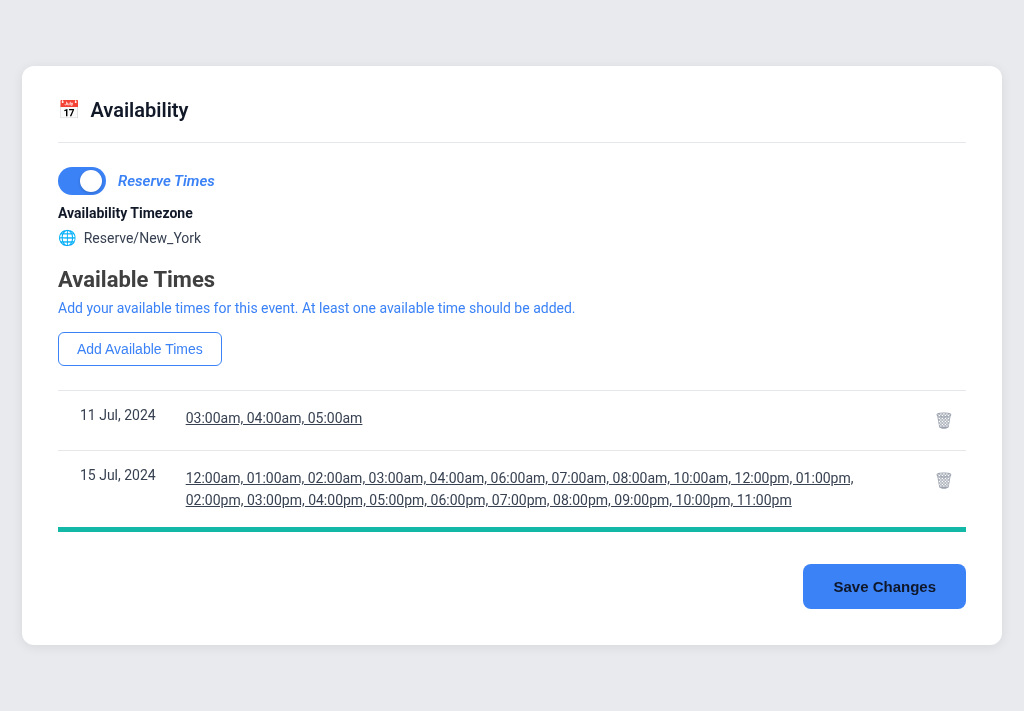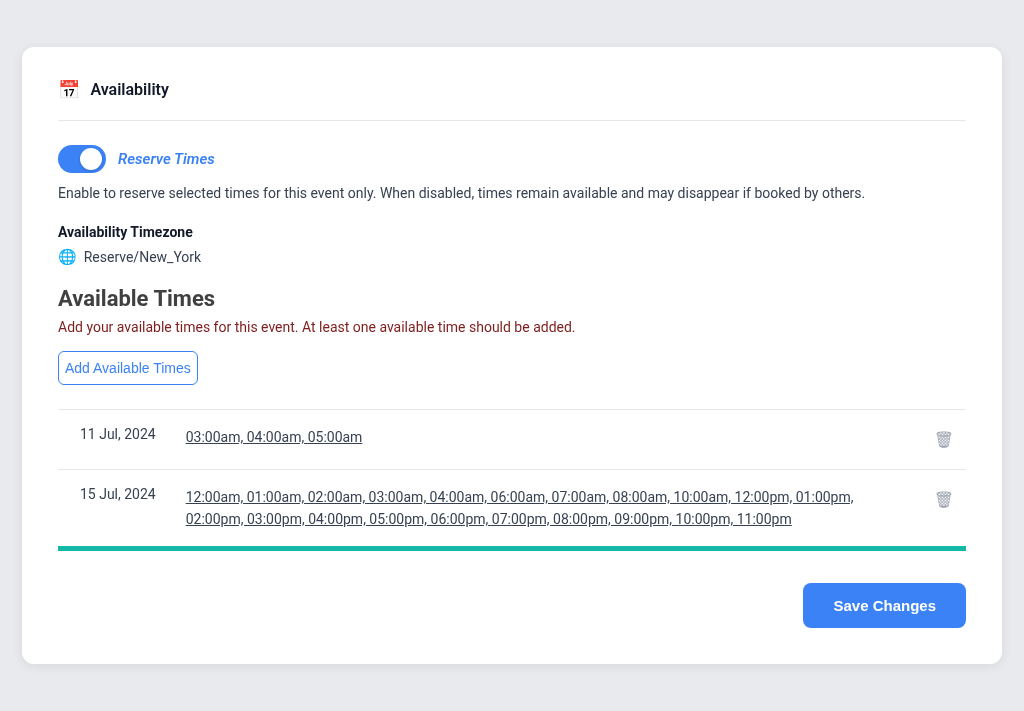--- a/index.html
+++ b/index.html
@@ -29,21 +29,21 @@
     .section-header {
       display: flex;
       align-items: center;
       gap: 10px;
       padding-bottom: 20px;
       border-bottom: 1px solid #e5e7eb;
       margin-bottom: 24px;
     }
 
     .section-title {
-      font-size: 16px;
+      font-size: 20px;
       font-weight: 600;
       color: #111827;
     }
 
     .calendar-icon {
       color: #6b7280;
       font-size: 18px;
     }
 
     .toggle-row {
@@ -129,31 +129,31 @@
 
     .available-times-heading {
       font-size: 22px;
       font-weight: 700;
       color: #404040;
       margin-bottom: 8px;
     }
 
     .available-times-desc {
       font-size: 14px;
-      color: #7f1d1d;
+      color: #3b82f6;
       margin-bottom: 16px;
     }
 
     .add-btn {
       border: 1.5px solid #3b82f6;
       background: transparent;
       color: #3b82f6;
       font-size: 14px;
       font-weight: 500;
-      padding: 8px 6px;
+      padding: 8px 18px;
       border-radius: 6px;
       cursor: pointer;
       margin-bottom: 24px;
       transition: background 0.15s;
     }
 
     .times-table {
       width: 100%;
       border-collapse: collapse;
     }
@@ -205,21 +205,21 @@
     }
 
     .footer {
       display: flex;
       justify-content: flex-end;
       margin-top: 32px;
     }
 
     .save-btn {
       background: #3b82f6;
-      color: #ffffff;
+      color: #0f172a;
       font-size: 15px;
       font-weight: 600;
       padding: 14px 30px;
       border: none;
       border-radius: 8px;
       cursor: pointer;
       transition: background 0.15s;
     }
   </style>
 </head>
@@ -233,21 +233,20 @@
   </div>
 
   <div class="toggle-row">
     <label class="toggle">
       <input type="checkbox" checked="" style="">
       <span class="toggle-slider"></span>
     </label>
     <span class="toggle-label">Reserve Times</span>
   </div>
 
-  <p class="toggle-description">Enable to reserve selected times for this event only. When disabled, times remain available and may disappear if booked by others.</p>
 
   <div class="timezone-section">
     <div class="timezone-heading">Availability Timezone</div>
     <div class="timezone-value">
       <span class="globe-icon">🌐</span>
       <span>Reserve/New_York</span>
     </div>
   </div>
 
   <div>

